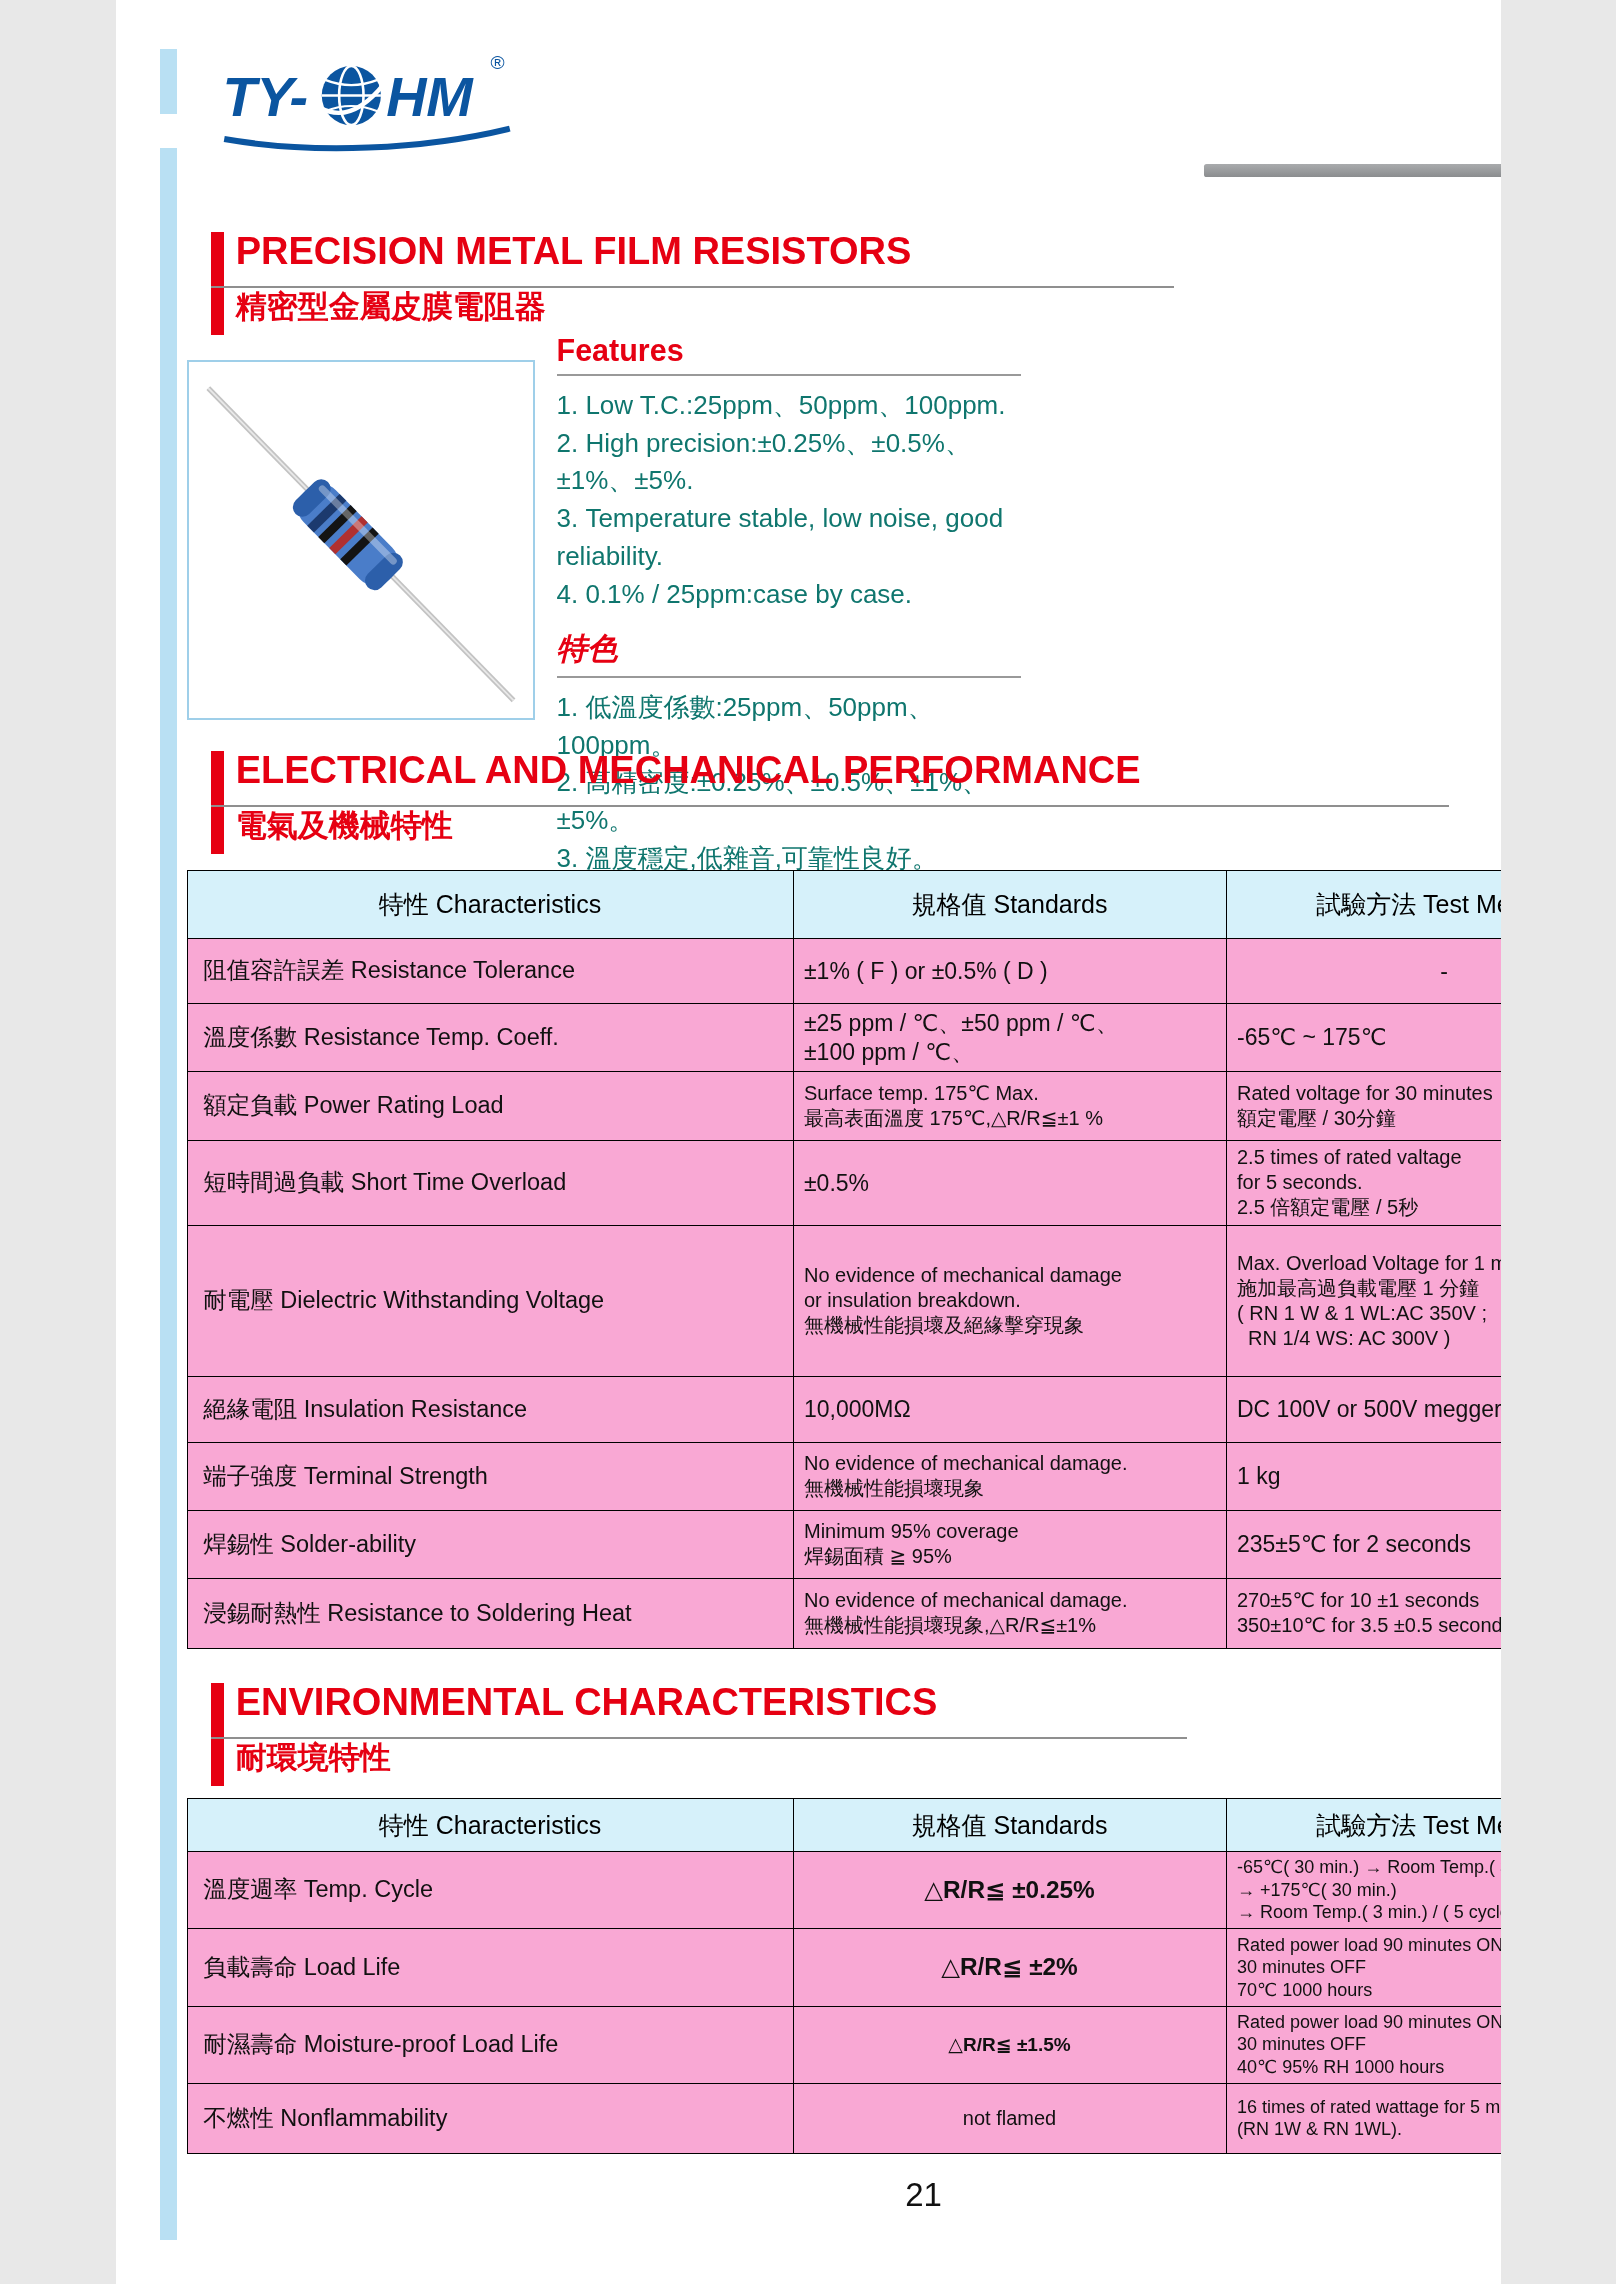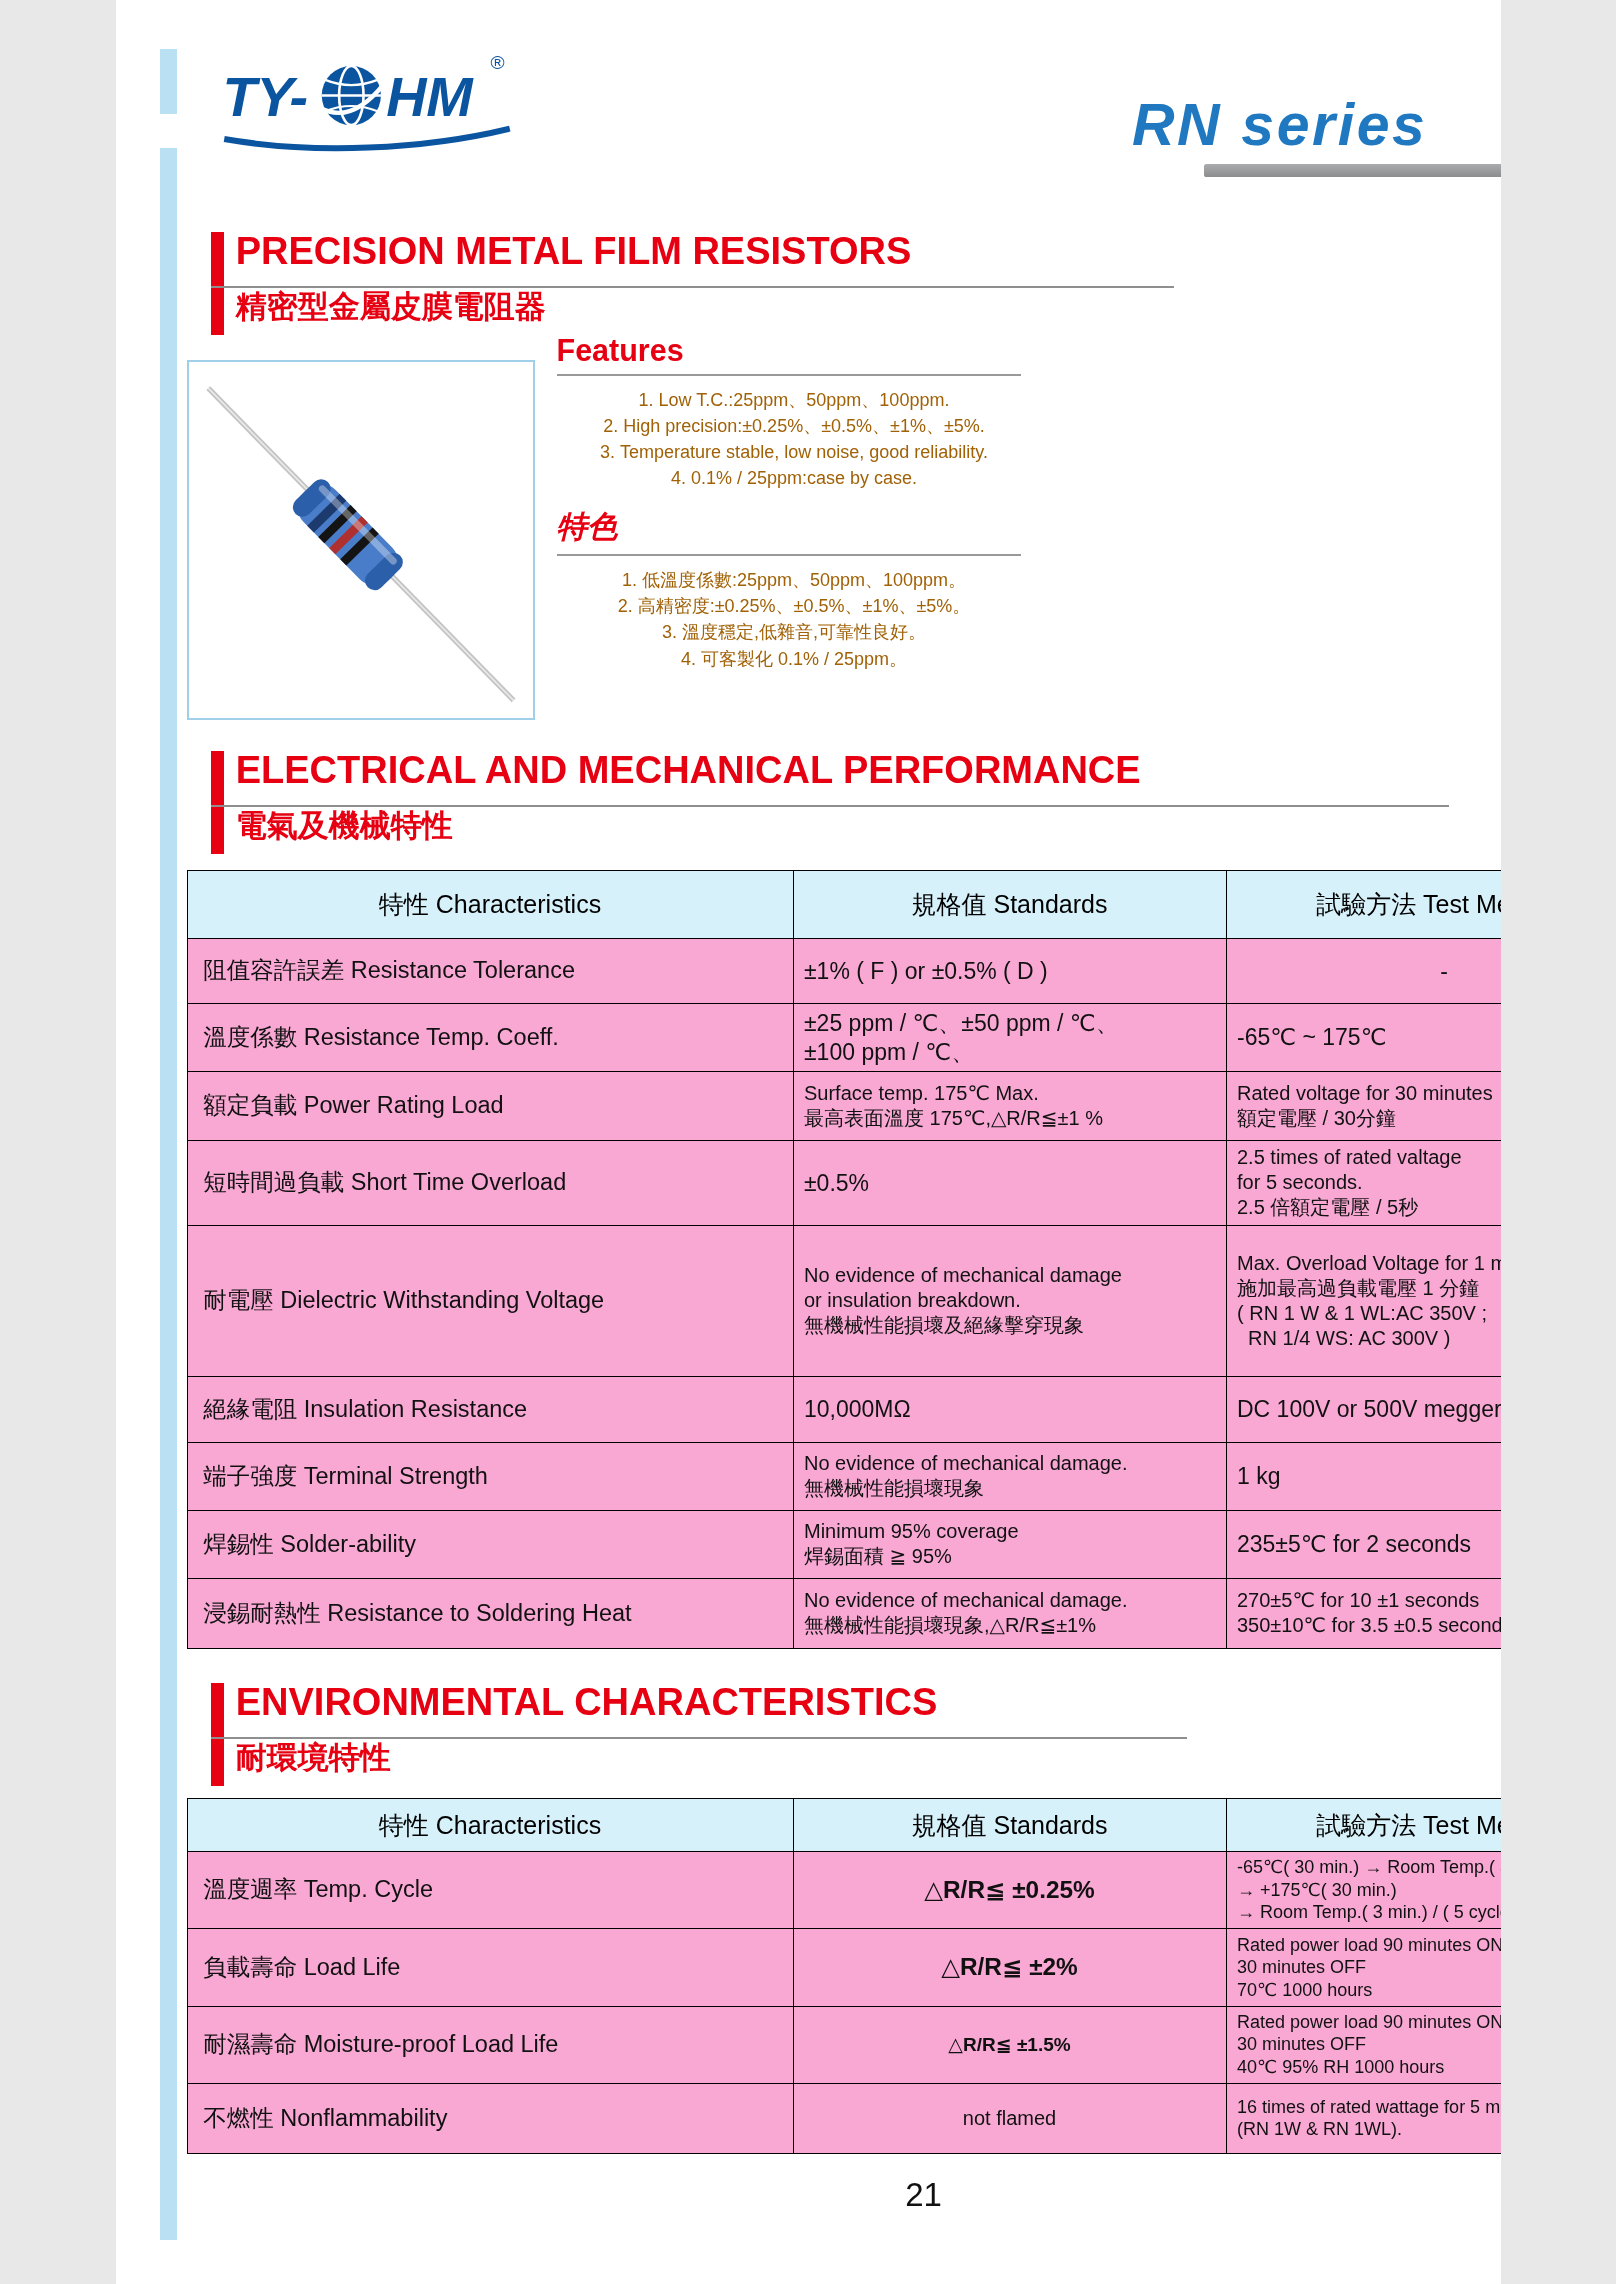--- a/index.html
+++ b/index.html
@@ -24,21 +24,21 @@
   .sec-zh { font-size:31px; font-weight:bold; color:#e60012; margin-top:14px; }
   .rule { position:absolute; height:1.7px; background:#8f8f8f; left:0; }
 
   
   .res-box { position:absolute; left:71px; top:360px; width:348px; height:360px; border:2.6px solid #9fcfe9; background:#fff; }
 
   
   .features { position:absolute; left:441px; top:333px; width:475px; }
   .feat-h { font-size:30.5px; font-weight:bold; color:#e60012; }
   .feat-rule { height:1.7px; background:#999; margin-top:6.1px; width:464px; }
-  .feat-list { margin-top:11.3px; font-size:18px; line-height:1.45; white-space:pre-line; color:#a16207;text-align:center; }
+  .feat-list { margin-top:11.3px; font-size:26px; line-height:1.45; white-space:pre-line; color:#0f766e; }
   .feat-gap { margin-top:15.7px;font-style:italic; }
 
   
   .dtable { position:absolute; left:71px; border-collapse:collapse; table-layout:fixed; width:1475px; background:#f9a8d4; }
   .dtable th, .dtable td { border:1.7px solid #000; white-space:pre-line; vertical-align:middle; }
   .dtable th { background:#d6f1fa; font-size:25px; font-weight:normal; color:#000; text-align:center; }
   .dtable td { font-size:23px; line-height:1.25; padding:4.4px 10.5px; text-align:left; }
   .dtable td.c1 { padding-left:15.7px; font-size:23.5px; }
   .t1 { top:870px; }
   .t2 { top:1798px; }
@@ -70,21 +70,20 @@
         <path d="M122,40 Q152,52 182,40" fill="none" stroke="#ffffff" stroke-width="2.5"></path>
         <path d="M122,76 Q152,64 182,76" fill="none" stroke="#ffffff" stroke-width="2.5"></path>
         <path d="M116,72 Q152,92 190,44" fill="none" stroke="#ffffff" stroke-width="5"></path>
       </g>
       <text x="192" y="82" font-size="64" font-style="italic" font-weight="bold" fill="#0b55a0">HM</text>
       <text x="312" y="28" font-size="22" fill="#0b55a0">®</text>
       <path d="M6,108 C 110,126 235,120 334,96" fill="none" stroke="#0b55a0" stroke-width="7"></path>
     </svg>
   </div>
 
-  <div class="series-text">RN series</div>
   <div class="series-bar"></div>
 
   <div class="sec-head" style="top:232px; width:968px;">
     <div class="sec-row">
       <div class="redbar" style="height:103px;"></div>
       <div>
         <div class="sec-en">PRECISION METAL FILM RESISTORS</div>
         <div class="sec-zh">精密型金屬皮膜電阻器</div>
       </div>
     </div>

